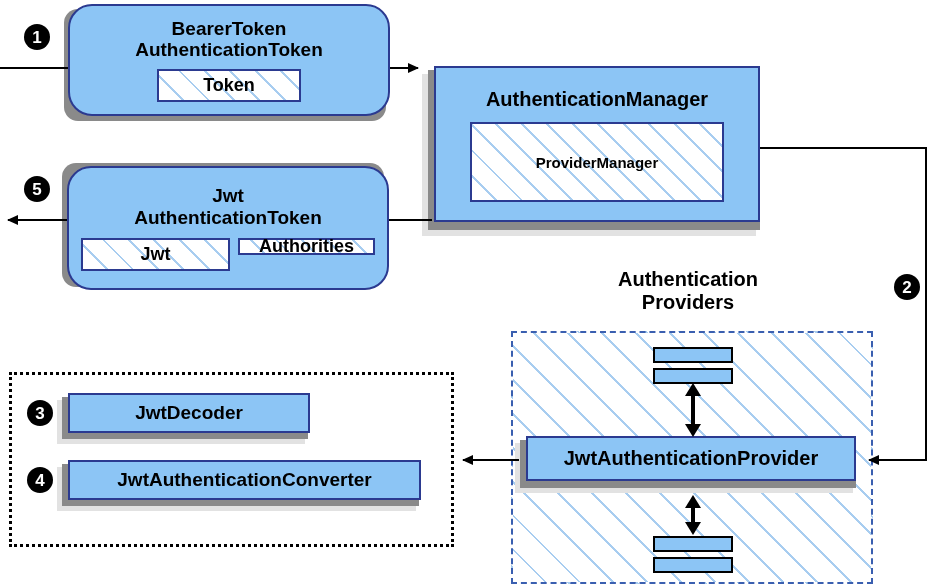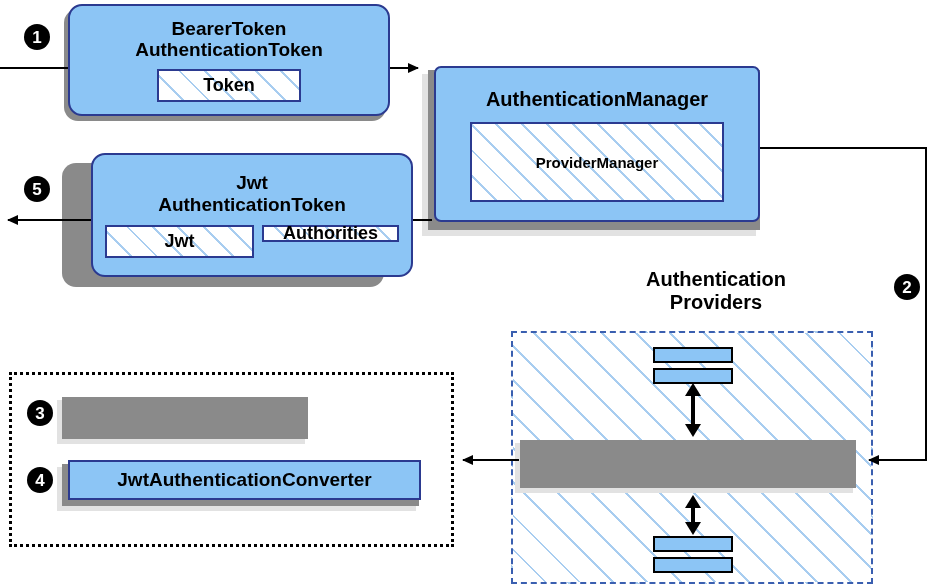--- a/index.html
+++ b/index.html
@@ -26,21 +26,21 @@
     border: 2px solid #2b3a90;
     display: flex;
     flex-direction: column;
     align-items: center;
     justify-content: center;
     color: #000000;
     font-weight: bold;
     text-align: center;
     z-index: 6;
   }
-  .node.round { border-radius: 14px; }
+  .node.round { border-radius: 24px; }
   .node-title {
     line-height: 1.12;
     white-space: pre-line;
   }
 
   
   .shadow-dark {
     background: #8a8a8a;
     z-index: 4;
   }
@@ -178,67 +178,73 @@
 AuthenticationToken</div>
     <div class="slot" style="width:144px; height:33px; margin-top:9px; font-size:18px;">
       <span>Token</span>
     </div>
   </div>
   <div class="abs badge" style="left:24px; top:24px;">
     <span>1</span>
   </div>
 
   <div class="abs shadow-dark round" style="left:62px; top:163px; width:322px; height:124px;"></div>
-  <div class="abs node round" style="left:67px; top:153px; width:322px; height:124px; font-size:19px;margin-left:24px;">
+  <div class="abs node round" style="left:67px; top:166px; width:322px; height:124px; font-size:19px;">
     <div class="node-title">Jwt
 AuthenticationToken</div>
     <div style="display:flex; gap:8px; margin-top:10px;">
       <div class="slot" style="width:149px; height:33px; font-size:18px;">
         <span>Jwt</span>
       </div>
       <div class="slot" style="width:137px; height:17px; font-size:18px;">
         <span>Authorities</span>
       </div>
     </div>
   </div>
   <div class="abs badge" style="left:24px; top:176px;">
     <span>5</span>
   </div>
 
   <div class="abs shadow-light" style="left:422px; top:74px; width:334px; height:162px;"></div>
   <div class="abs shadow-dark" style="left:428px; top:70px; width:332px; height:160px;"></div>
-  <div class="abs node" style="left:434px; top:66px; width:326px; height:156px; font-size:20px; justify-content:flex-start; padding-top:20px;border-radius:7px;">
+  <div class="abs node" style="left:434px; top:66px; width:326px; height:156px; font-size:20px; justify-content:flex-start; padding-top:20px;">
     <div class="node-title">AuthenticationManager</div>
     <div class="slot" style="width:254px; height:80px; margin-top:12px; font-size:15px;">
       <span>ProviderManager</span>
     </div>
   </div>
 
   <div class="abs badge" style="left:894px; top:274px;">
     <span>2</span>
   </div>
 
-  <div class="abs plain-label" style="left:612px; top:268px; width:208px; font-size:20px;">Authentication
+  <div class="abs plain-label" style="left:584px; top:268px; width:208px; font-size:20px;">Authentication
 Providers</div>
 
   <div class="abs providers-box" style="left:511px; top:331px; width:362px; height:253px;"></div>
 
   <div class="abs mini-bar" style="left:653px; top:347px; width:80px; height:16px;"></div>
   <div class="abs mini-bar" style="left:653px; top:368px; width:80px; height:16px;"></div>
 
   <div class="abs mini-bar" style="left:653px; top:536px; width:80px; height:16px;"></div>
   <div class="abs mini-bar" style="left:653px; top:557px; width:80px; height:16px;"></div>
 
   <div class="abs shadow-light" style="left:515px; top:443px; width:338px; height:50px;"></div>
   <div class="abs shadow-dark" style="left:520px; top:440px; width:336px; height:48px;"></div>
+  <div class="abs node" style="left:526px; top:436px; width:330px; height:45px; font-size:20px;">
+    <div class="node-title">JwtAuthenticationProvider</div>
+  </div>
 
   <div class="abs dotted-box" style="left:9px; top:372px; width:445px; height:175px;"></div>
 
   <div class="abs shadow-light" style="left:57px; top:400px; width:248px; height:44px;"></div>
   <div class="abs shadow-dark" style="left:62px; top:397px; width:246px; height:42px;"></div>
+  <div class="abs node" style="left:68px; top:393px; width:242px; height:40px; font-size:19px;">
+    <div class="node-title">JwtDecoder</div>
+  </div>
   <div class="abs badge" style="left:27px; top:400px;">
     <span>3</span>
   </div>
 
   <div class="abs shadow-light" style="left:57px; top:467px; width:359px; height:44px;"></div>
   <div class="abs shadow-dark" style="left:62px; top:464px; width:357px; height:42px;"></div>
   <div class="abs node" style="left:68px; top:460px; width:353px; height:40px; font-size:19px;">
     <div class="node-title">JwtAuthenticationConverter</div>
   </div>
   <div class="abs badge" style="left:27px; top:467px;">

